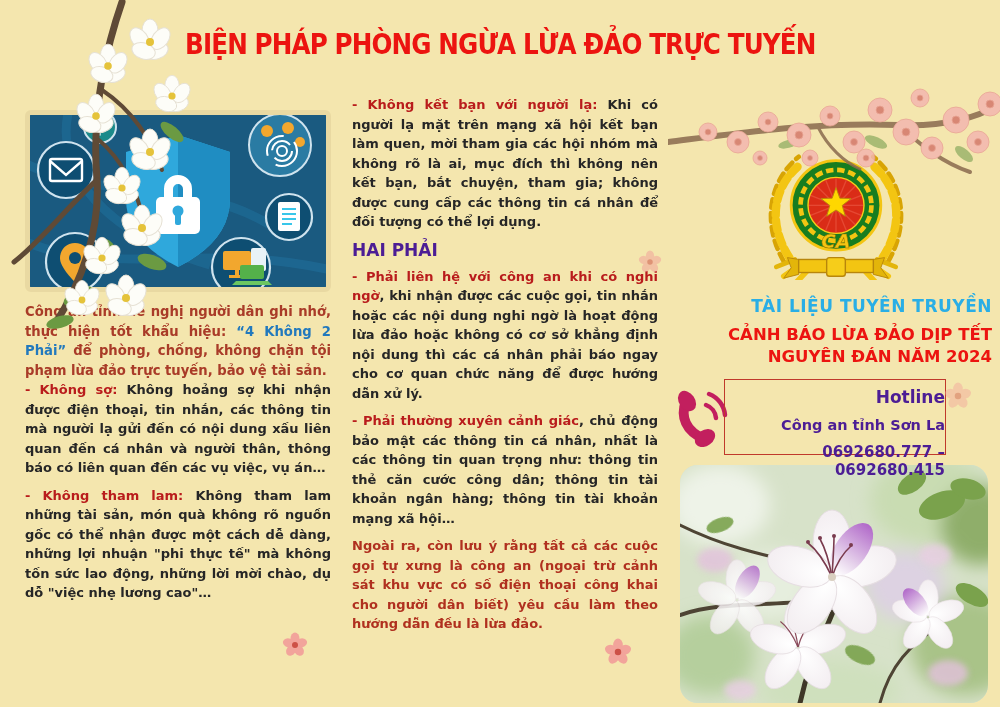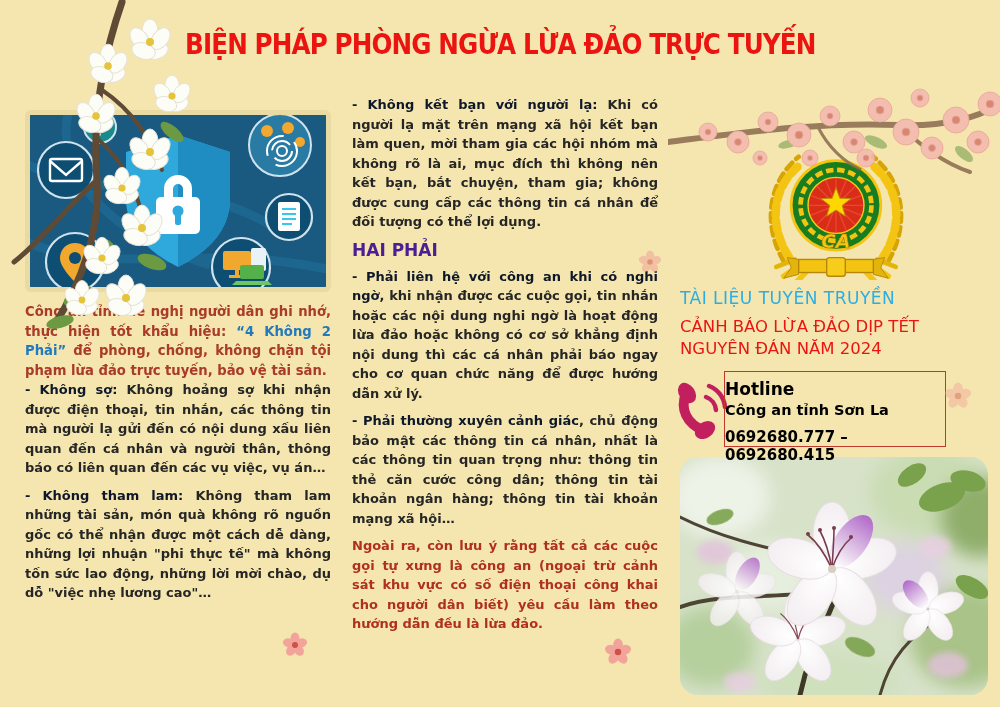--- a/index.html
+++ b/index.html
@@ -8,39 +8,39 @@
   .page{position:absolute;inset:0;width:1000px;height:707px;background:#f4e6ae;overflow:hidden}
 
   .title{position:absolute;top:24px;left:0;width:1000px;text-align:center;z-index:6;line-height:42px}
   .title span{display:inline-block;font-size:28px;font-weight:bold;color:#ec1410;letter-spacing:-1px;transform:scaleX(.88);transform-origin:center}
 
   .blossom-tl{position:absolute;left:0;top:0;z-index:5;pointer-events:none}
   .blossom-tr{position:absolute;left:668px;top:46px;z-index:4;opacity:.85;pointer-events:none}
 
   .col-left{position:absolute;left:25px;top:110px;width:306px;z-index:2}
   .col-mid{position:absolute;left:352px;top:95px;width:306px;z-index:2}
-  .col-right{position:absolute;left:680px;top:140px;width:312px;z-index:2;text-align:left}
+  .col-right{position:absolute;left:680px;top:140px;width:312px;z-index:2;text-align:right}
 
   .sec-img{width:306px;height:182px;border:5px solid #e9d9a2;border-radius:6px;overflow:hidden;background:#1a5a80;margin-bottom:10px}
 
   .intro{font-size:13.2px;font-weight:bold;color:#a93b28;line-height:19.5px;text-align:justify}
   .intro .hl{color:#2279bd}
   h2.sect{font-size:17px;font-weight:bold;color:#4c1d95;margin:6px 0 7px}
   p.item{font-size:13px;font-weight:bold;color:#262626;line-height:19.5px;text-align:justify;margin-bottom:8px}
-  p.item .lead{color:#0f172a}
+  p.item .lead{color:#b91c1c}
   p.note{font-size:13px;font-weight:bold;color:#b0301f;line-height:19.5px;text-align:justify;margin-top:2px}
 
   .emblem{display:block;margin:0 auto}
-  .doc-type{font-size:17px;font-weight:normal;color:#29aee6;margin-top:8px;letter-spacing:.5px}
-  .subtitle{font-size:16.5px;font-weight:normal;color:#ec1410;line-height:1.35;margin-top:8px}
+  .doc-type{font-size:17px;font-weight:bold;color:#29aee6;margin-top:16px;letter-spacing:.5px}
+  .subtitle{font-size:16.5px;font-weight:bold;color:#ec1410;line-height:1.35;margin-top:8px}
   .hotline-row{position:relative;margin-top:10px;height:78px}
   .phone-icon{position:absolute;left:-6px;top:10px}
-  .hotline-box{position:absolute;left:44px;top:0;width:222px;height:76px;border:1.5px solid #c0392b;color:#000000;font-weight:bold;padding-top:7px}
+  .hotline-box{position:absolute;left:44px;top:0;width:222px;height:76px;border:1.5px solid #c0392b;color:#4c1d95;font-weight:bold;padding-top:7px}
   .hotline-label{font-size:17px}
-  .hotline-org{font-size:14.5px;margin-top:3px}
+  .hotline-org{font-size:14.5px;margin-top:10px}
   .hotline-num{font-size:15px;margin-top:10px}
   .photo{width:308px;height:238px;border-radius:18px;overflow:hidden;margin-top:8px;background:#d7e2c9}
 
   .mini{position:absolute;z-index:3;pointer-events:none}
   .mini.f1{left:282px;top:632px}
   .mini.f2{left:604px;top:638px}
   .mini.f3{left:638px;top:250px;opacity:.55}
   .mini.f4{left:944px;top:382px;opacity:.45}
 </style>
 </head>

